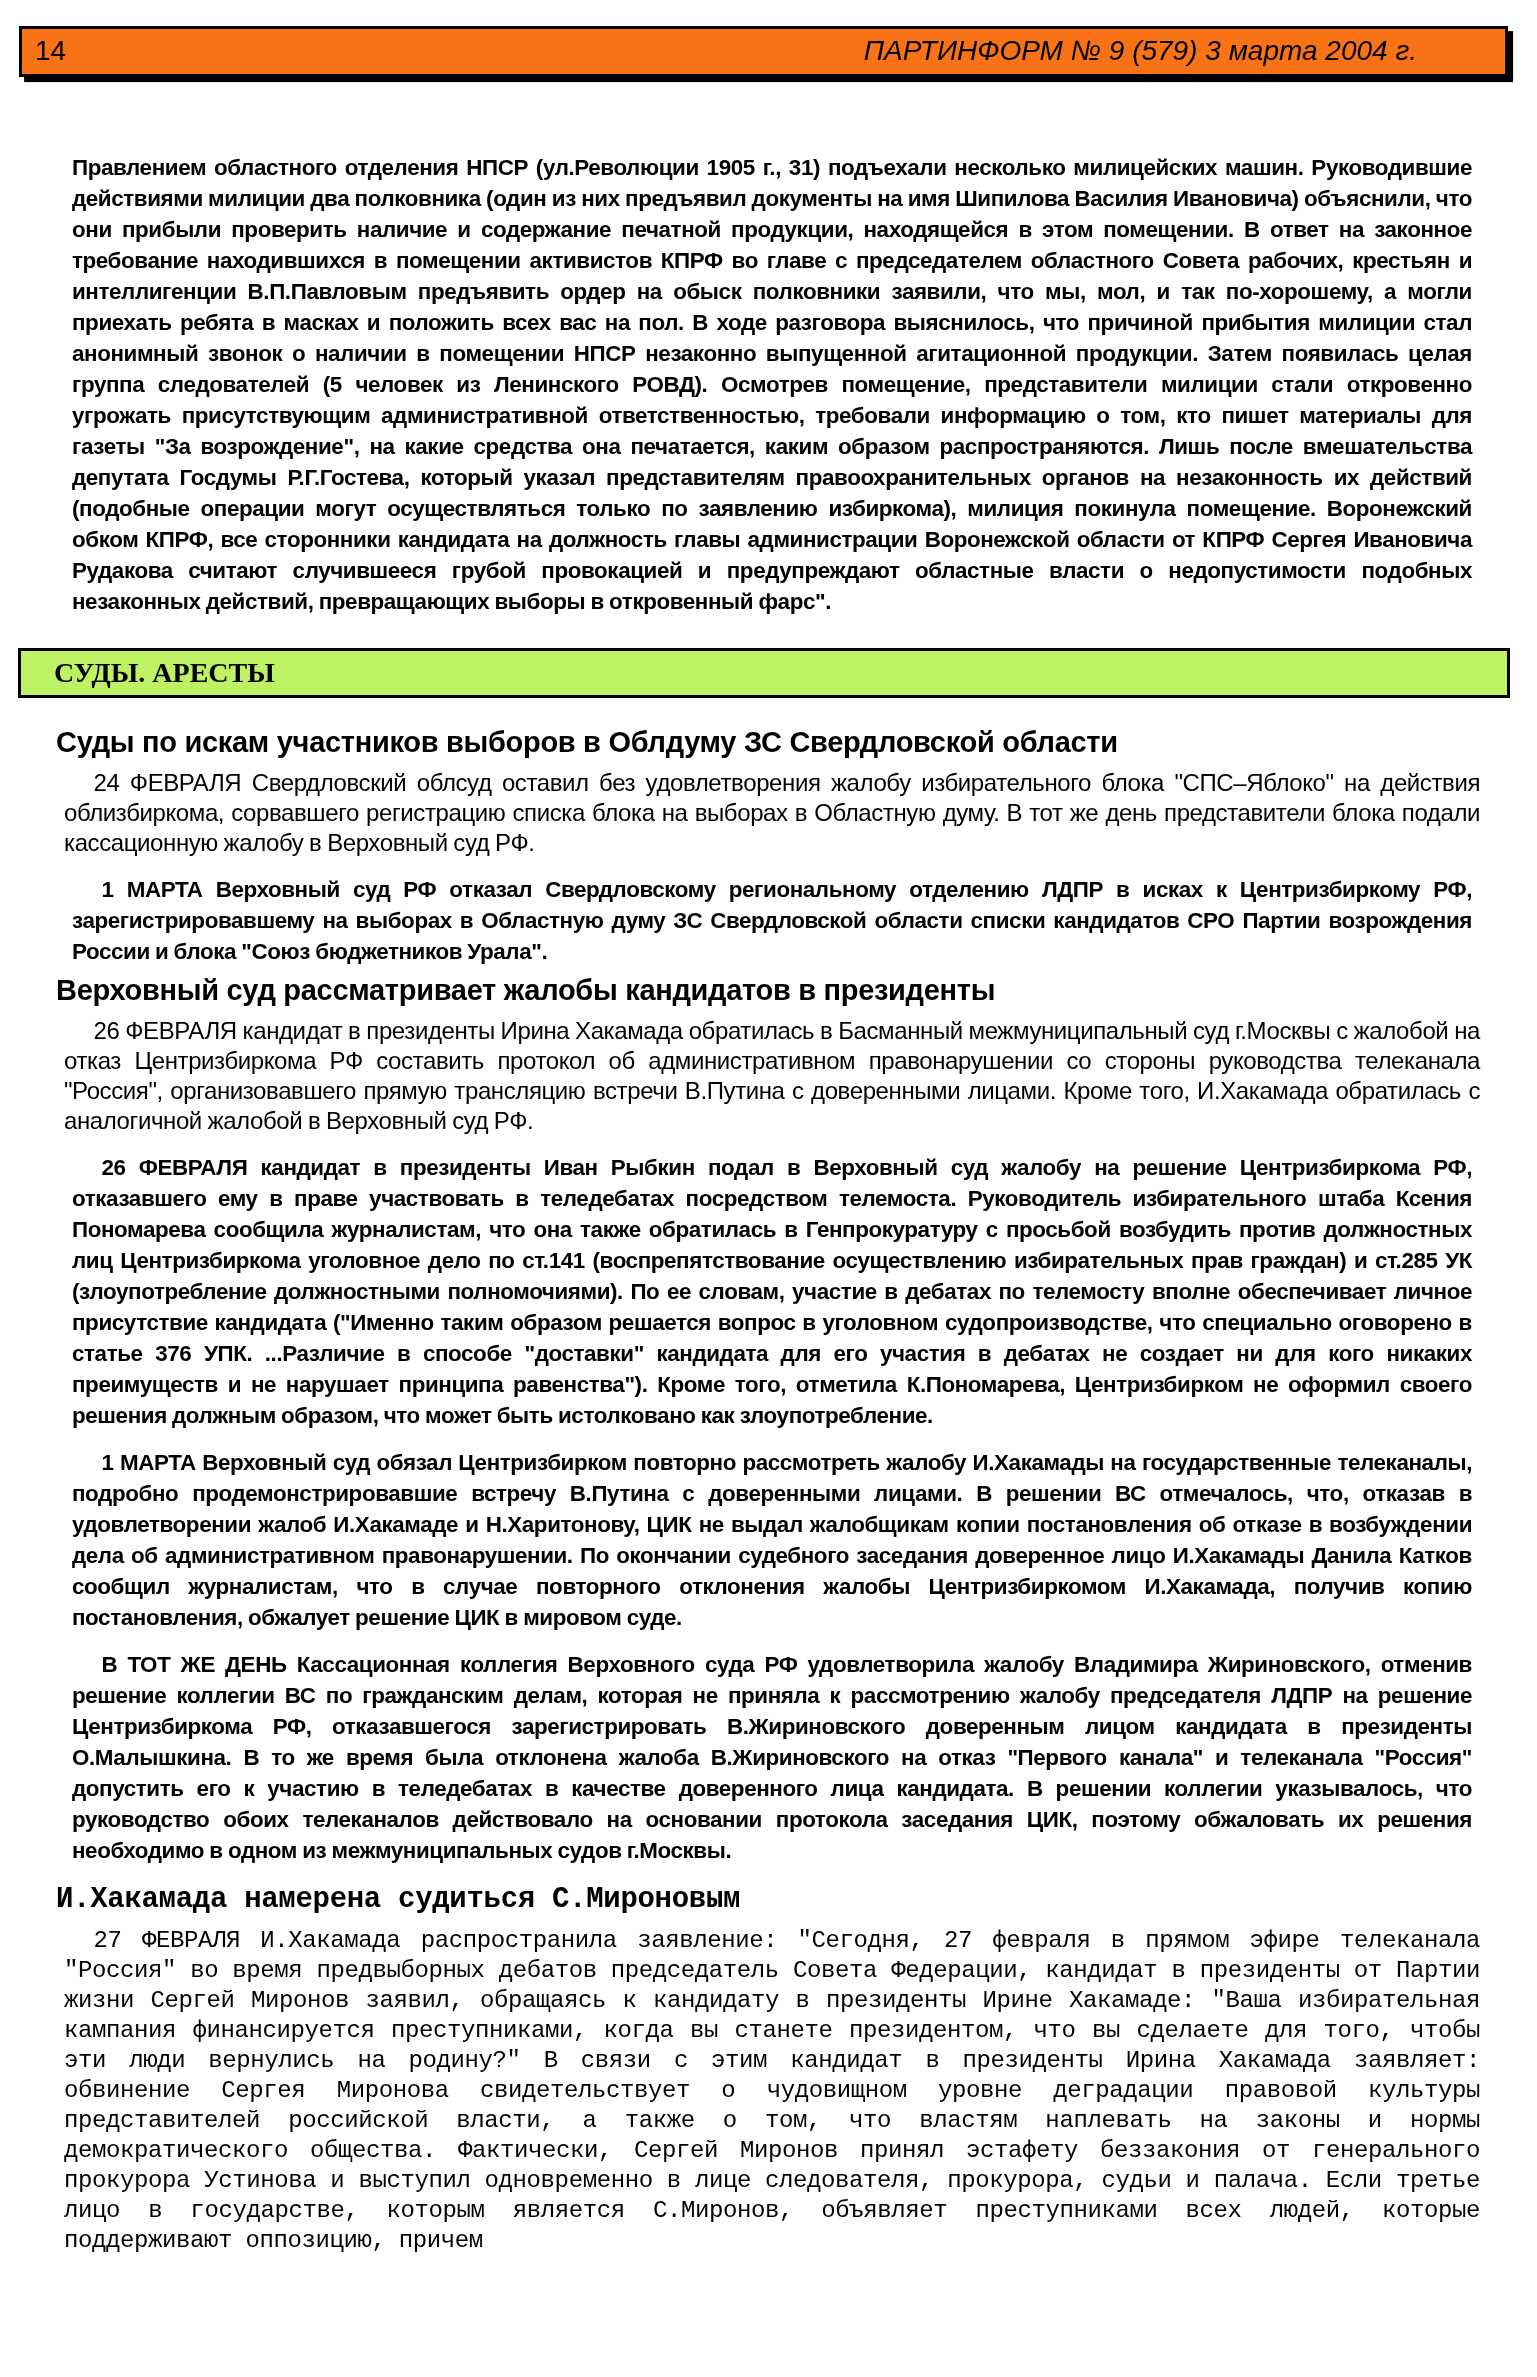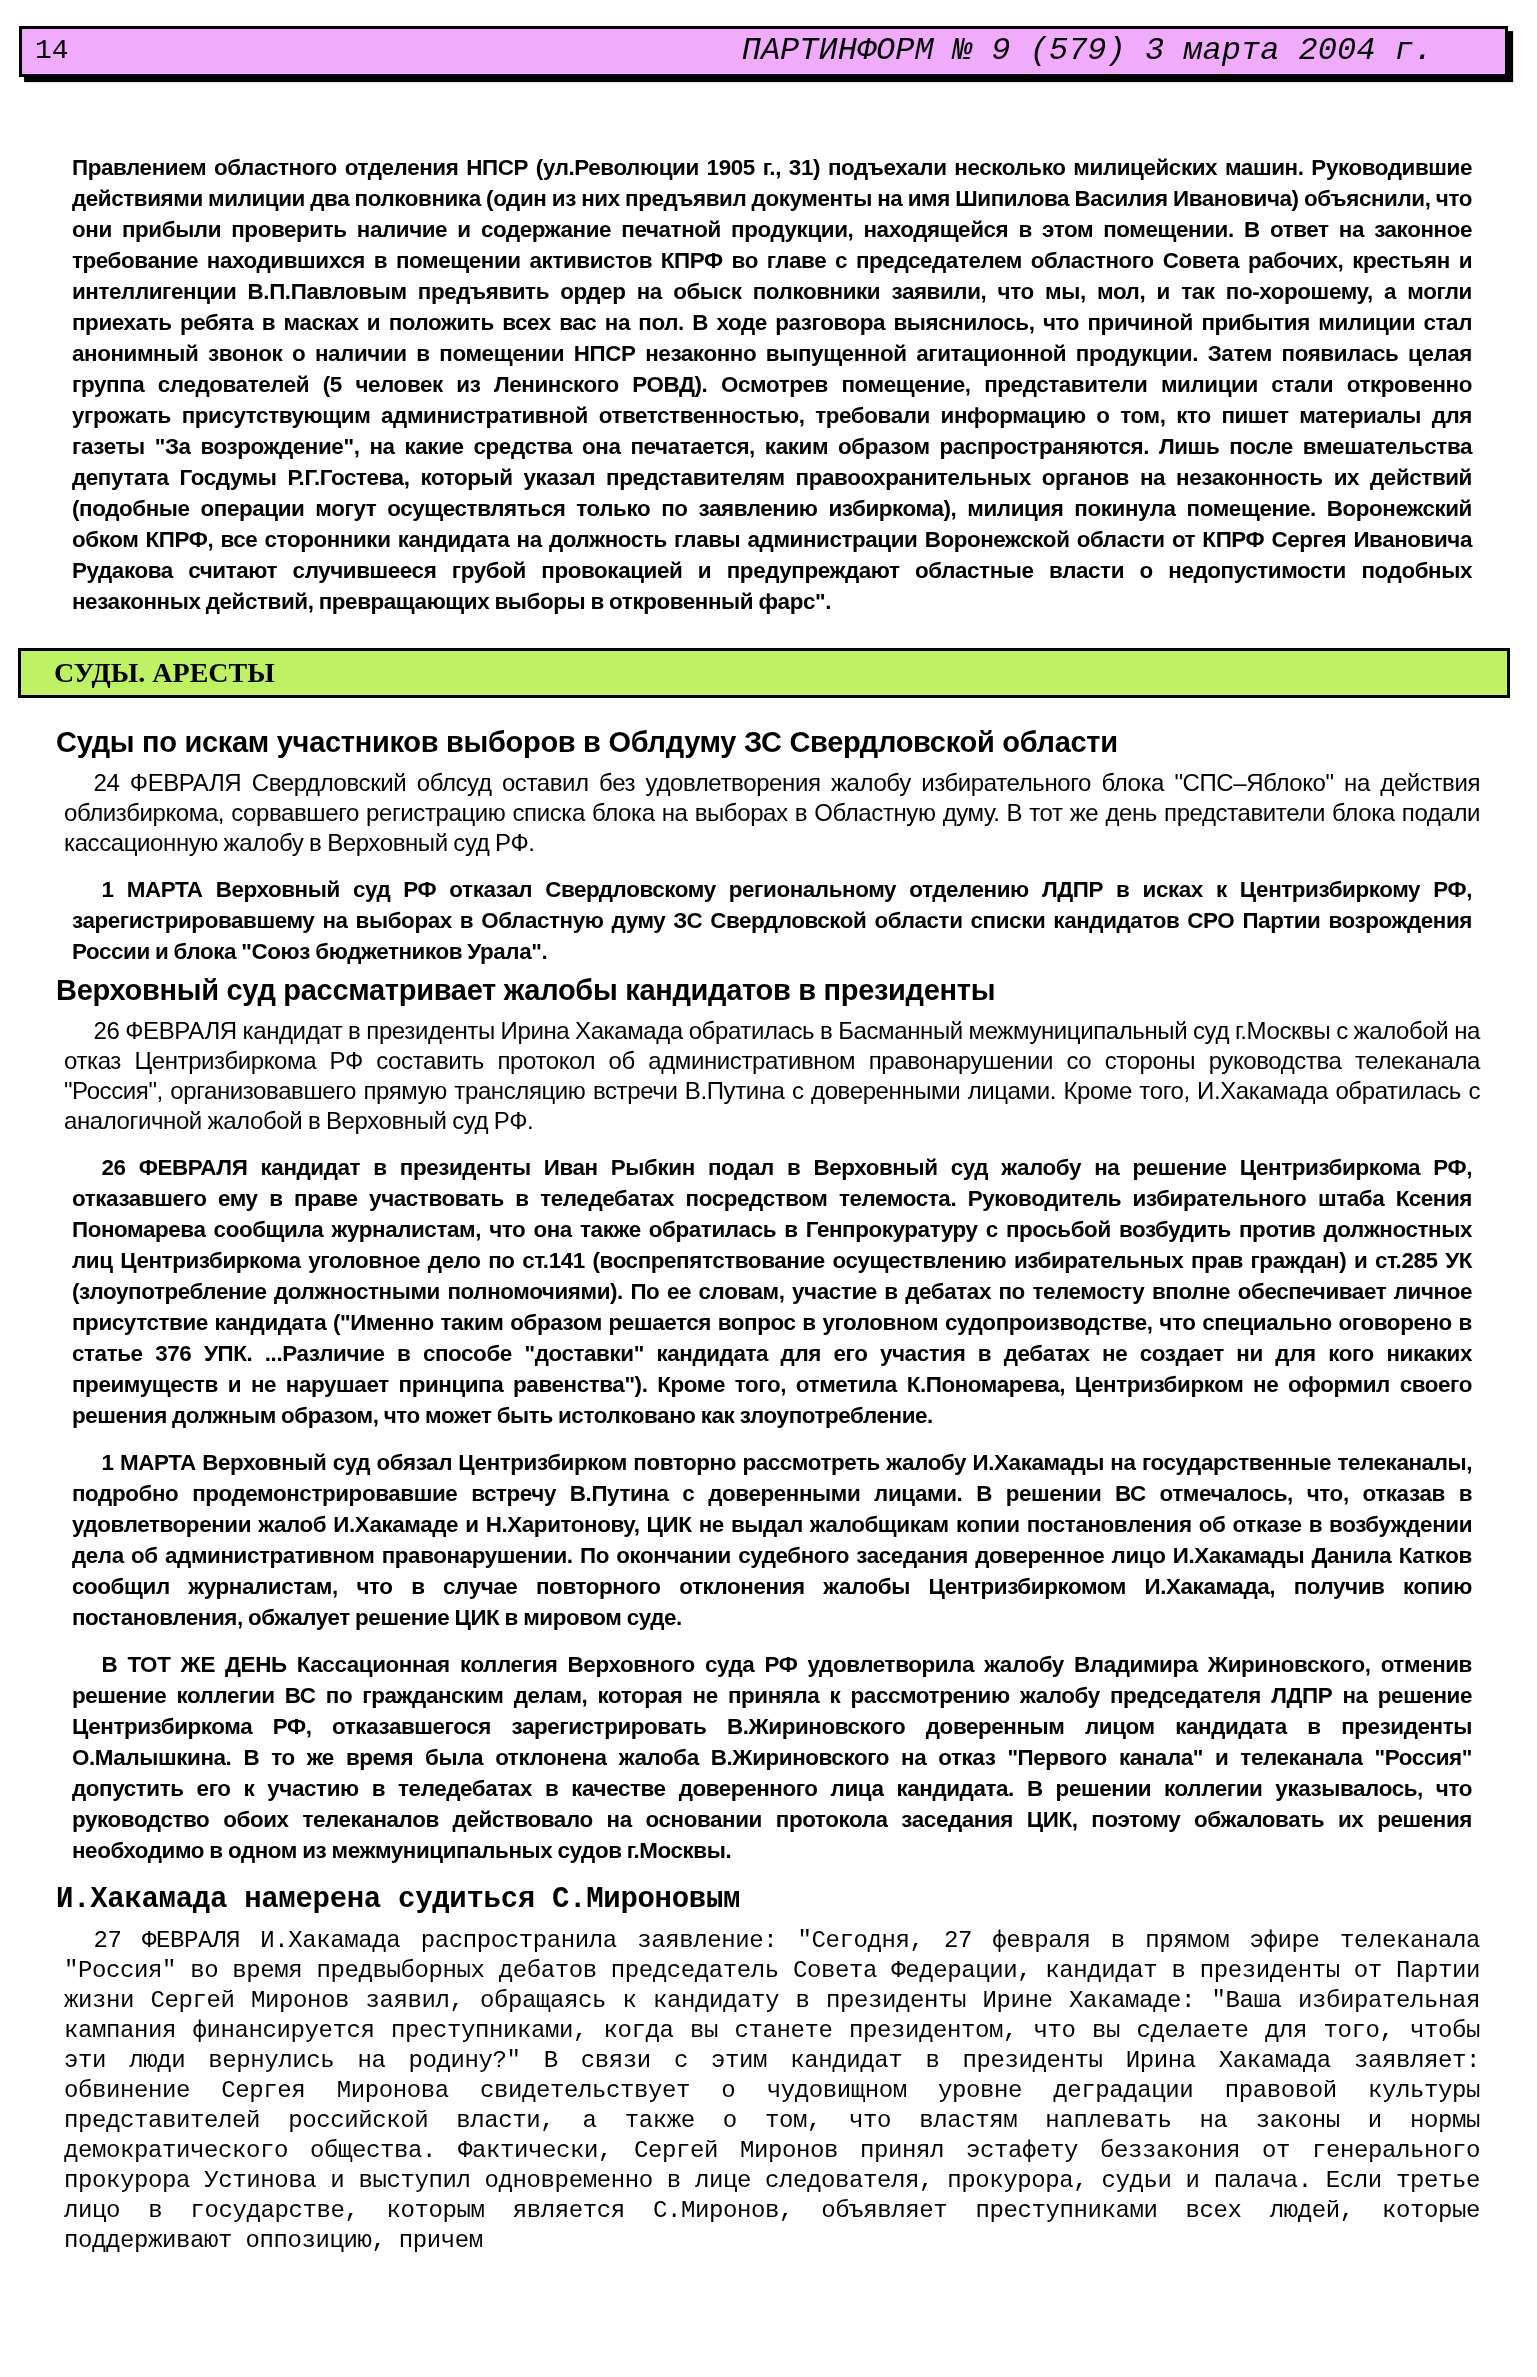--- a/index.html
+++ b/index.html
@@ -1,23 +1,23 @@
 <!DOCTYPE html>
 <html style="font-size:10.2px"><head>
 <meta charset="utf-8">
 <style>
   html, body { margin: 0; padding: 0; background: #ffffff; }
   body { width: 1537px; height: 2377px; position: relative; overflow: hidden; color: #000; }
   .page-header {
     position: absolute; left: 19px; top: 26px; width: 1483px; height: 45px;
-    border: 3.2px solid #000; box-shadow: 5.1px 5.1px 0 #000; background: #f0abfc;
-    font-family: Liberation Mono, monospace;
+    border: 3.2px solid #000; box-shadow: 5.1px 5.1px 0 #000; background: #f97316;
+    font-family: Liberation Sans, sans-serif;
   }
   .page-number { position: absolute; left: 13px; top: 3.8px; font-size: 28px; line-height: 36px; }
-  .issue-title { position: absolute; right: 72px; top: 3.8px; font-size: 32px; line-height: 36px; font-style: italic; }
+  .issue-title { position: absolute; right: 88px; top: 3.8px; font-size: 28px; line-height: 36px; font-style: italic; }
   .article { position: absolute; left: 56px; width: 1432px; font-family: "Liberation Sans", "DejaVu Sans", sans-serif; }
   .p-bold { font-weight: bold; font-size: 22.4px; line-height: 31px; text-align: justify; margin: 16px; letter-spacing: -0.4px; word-spacing: -0.6px; }
   .p-reg { font-weight: normal; font-size: 24px; line-height: 30px; text-align: justify; margin: 8px; letter-spacing: -0.4px; word-spacing: -0.6px; }
   .indent { text-indent: 29.5px; }
   .intro { top: 136px; }
   .section-box {
     position: absolute; left: 18px; top: 648px; width: 1486px; height: 44px;
     border: 3.2px solid #000; background: #bef264;
     font-family: "Liberation Serif", "DejaVu Serif", serif;
   }

